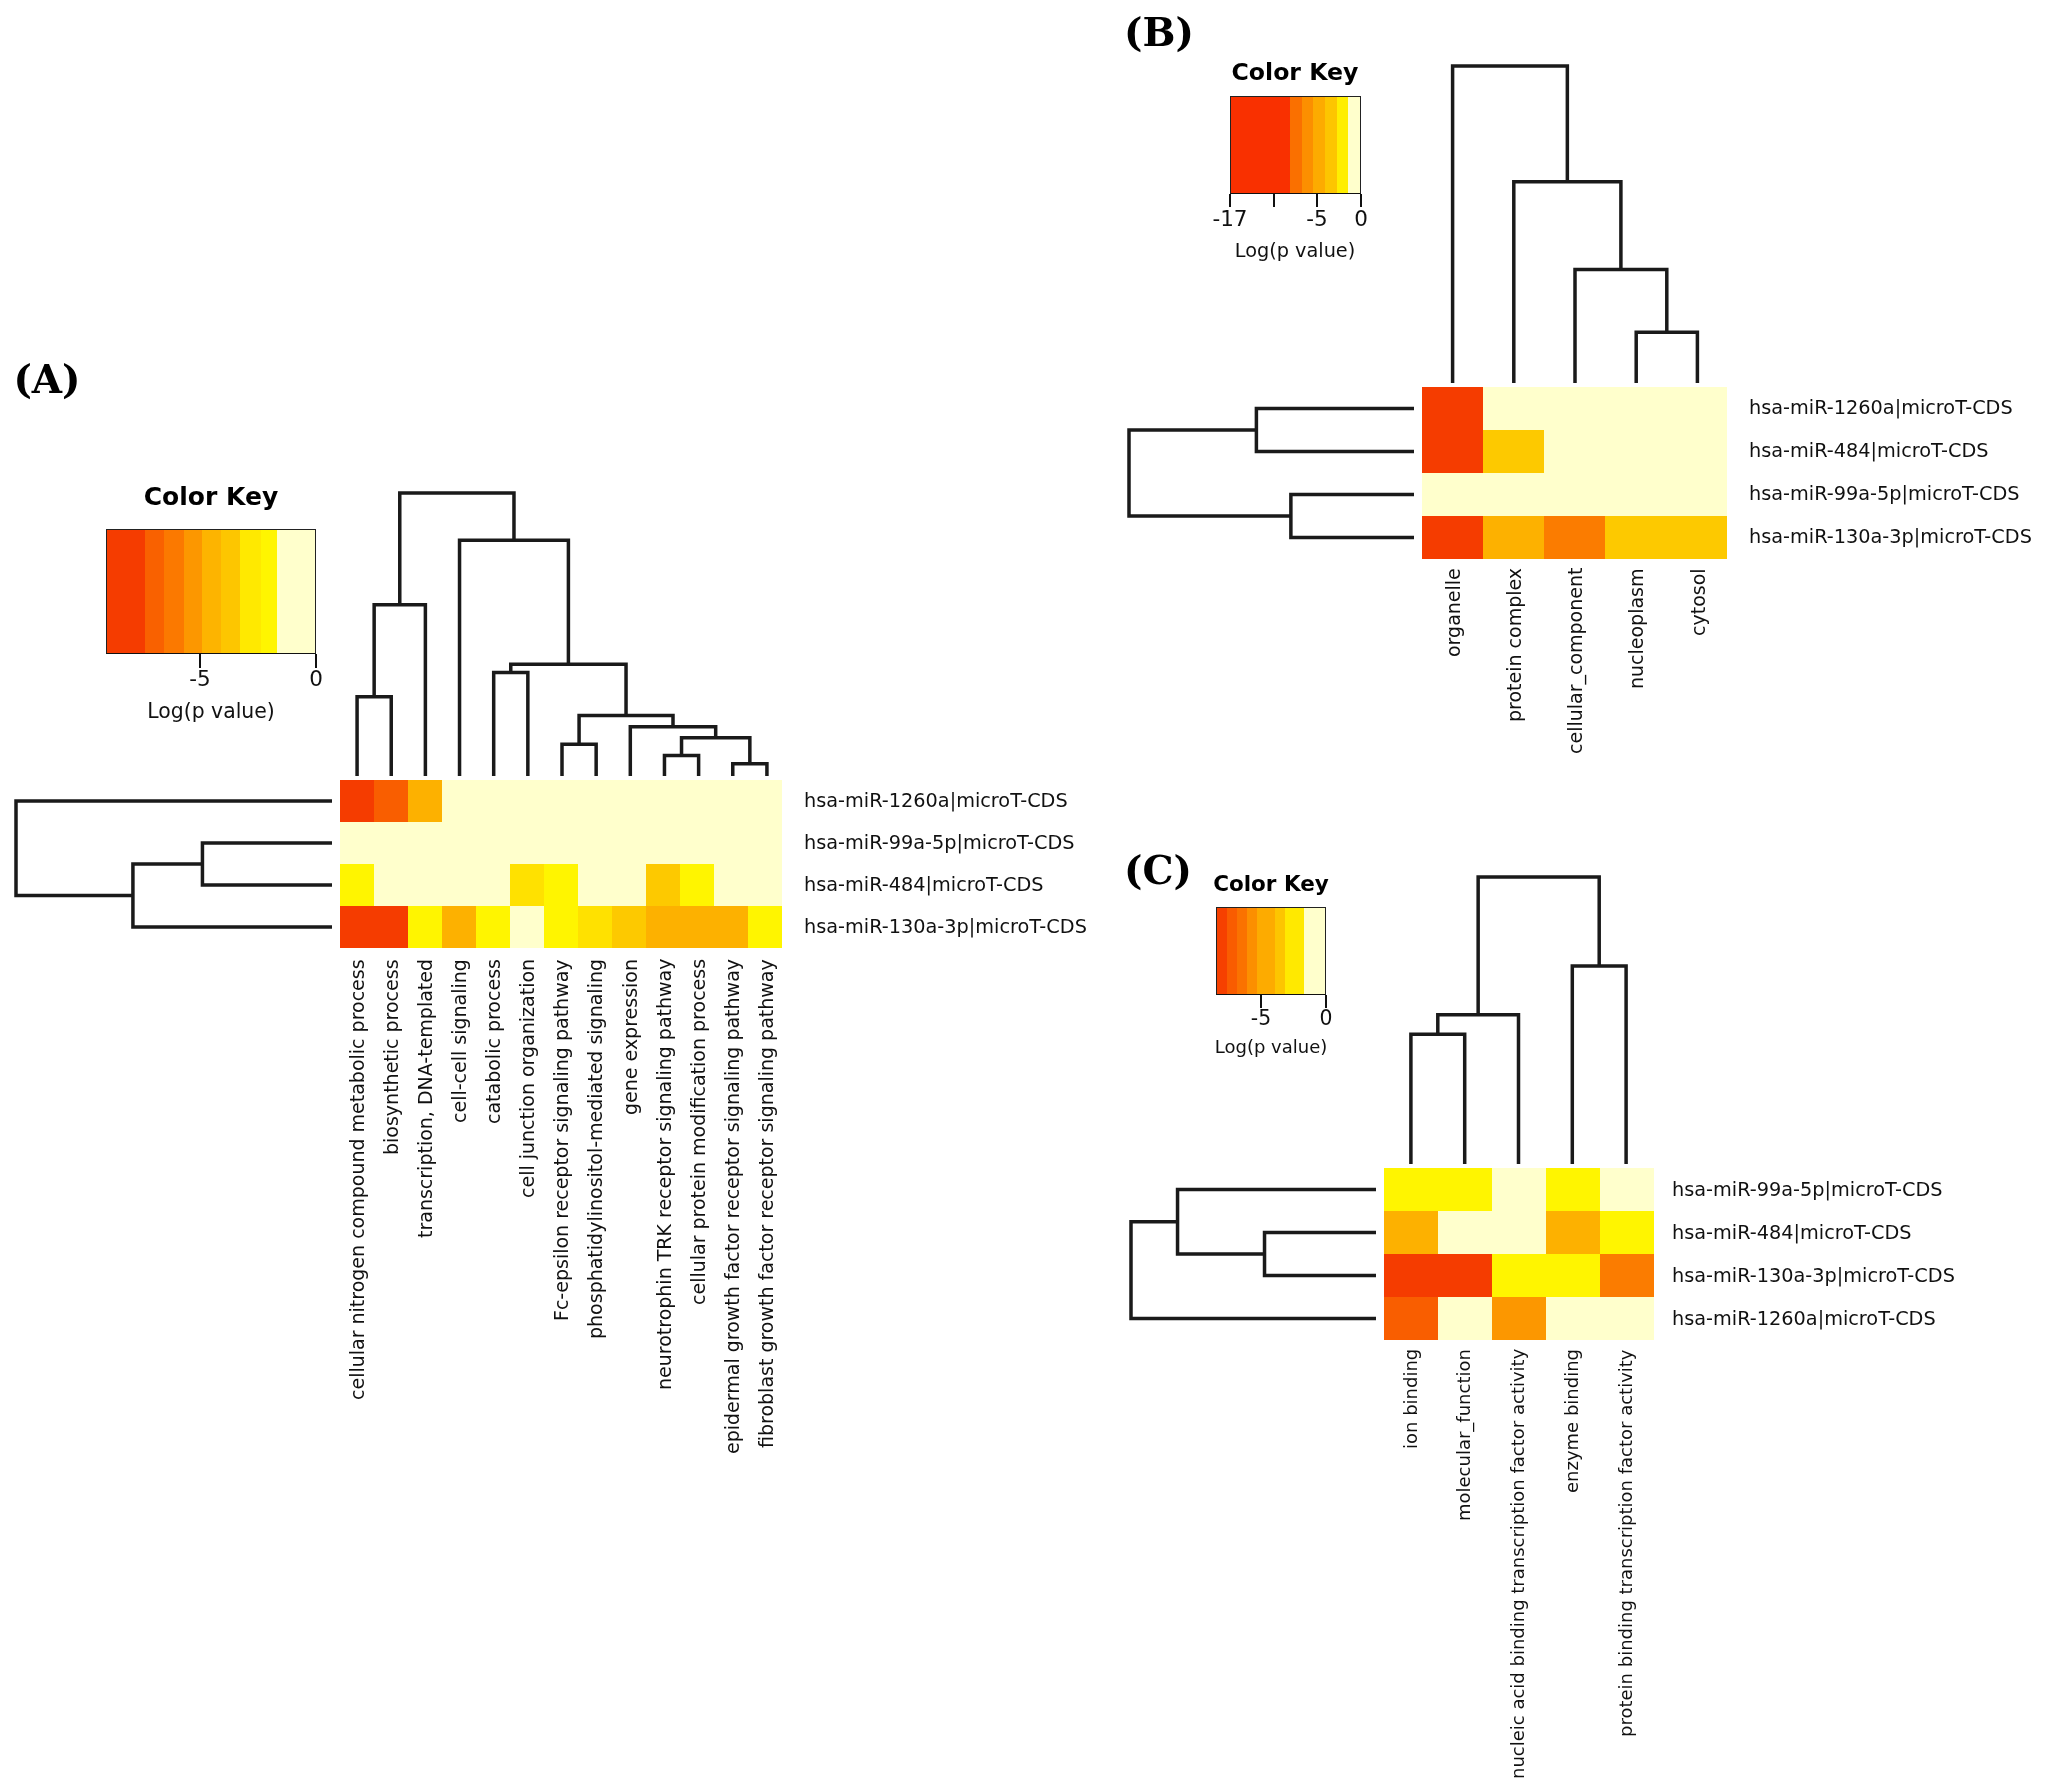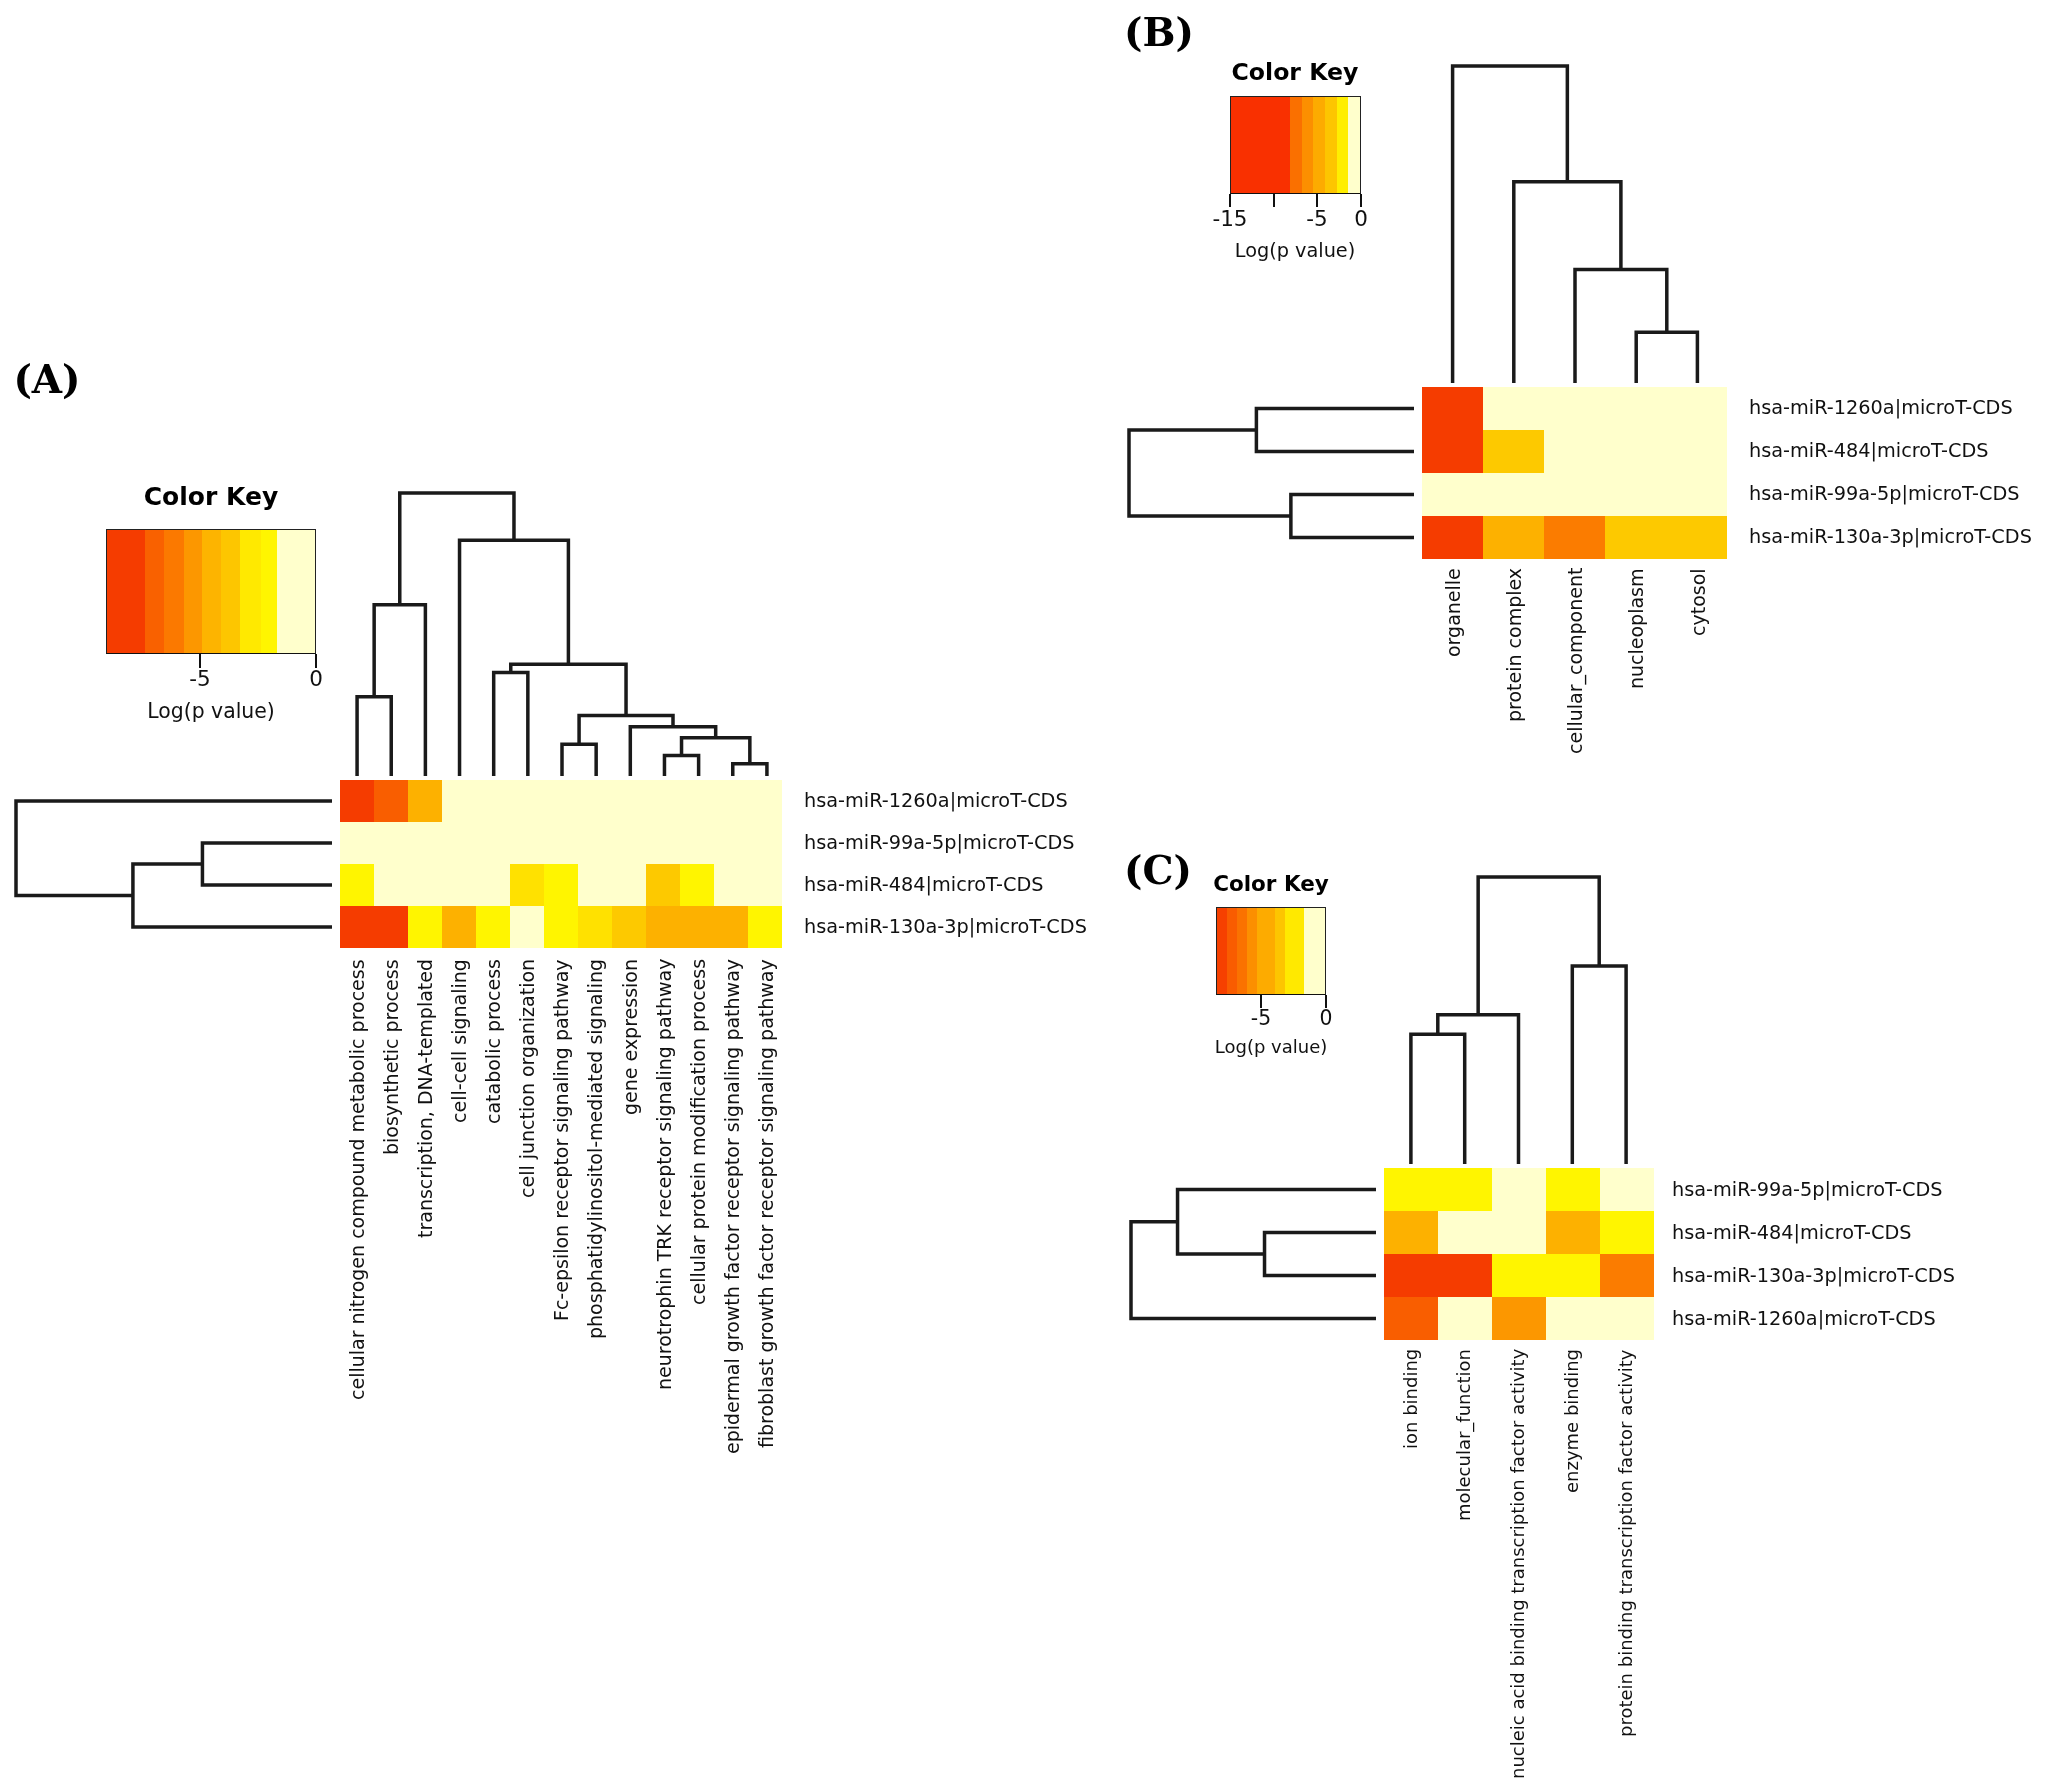--- a/index.html
+++ b/index.html
@@ -150,21 +150,21 @@
         <div class="ck-band" style="flex-grow: 0.455; background: rgb(249, 48, 0);"></div>
         <div class="ck-band" style="flex-grow: 0.094; background: rgb(250, 112, 0);"></div>
         <div class="ck-band" style="flex-grow: 0.089; background: rgb(252, 143, 0);"></div>
         <div class="ck-band" style="flex-grow: 0.089; background: rgb(253, 171, 0);"></div>
         <div class="ck-band" style="flex-grow: 0.094; background: rgb(253, 197, 0);"></div>
         <div class="ck-band" style="flex-grow: 0.089; background: rgb(255, 238, 0);"></div>
         <div class="ck-band" style="flex-grow: 0.09; background: rgb(255, 255, 204);"></div>
       </div>
     <div id="ckticks1">
         <div class="ck-tick" style="left: 1229px; top: 194px; height: 13px;"></div>
-        <div class="ck-ticklabel" style="left: 1187px; width: 86px; top: 206px; font-size: 21.5px;">-15</div>
+        <div class="ck-ticklabel" style="left: 1187px; width: 86px; top: 206px; font-size: 21.5px;">-17</div>
         <div class="ck-tick" style="left: 1273px; top: 194px; height: 13px;"></div>
         <div class="ck-tick" style="left: 1316px; top: 194px; height: 13px;"></div>
         <div class="ck-ticklabel" style="left: 1274px; width: 86px; top: 206px; font-size: 21.5px;">-5</div>
         <div class="ck-tick" style="left: 1360px; top: 194px; height: 13px;"></div>
         <div class="ck-ticklabel" style="left: 1318px; width: 86px; top: 206px; font-size: 21.5px;">0</div>
       </div>
     <div class="ck-axislabel" id="ckaxis1" style="left: 1134px; width: 322px; top: 239px; font-size: 19.3px;">Log(p value)</div>
     <svg class="dendro" id="coldendro1" viewBox="0 0 1000 1000" preserveAspectRatio="none" style="left: 1422px; top: 66px; width: 306px; height: 317px;">
         <path d="M 700 1000 L 700 840 L 900 840 L 900 1000" fill="none" stroke="#1a1a1a" stroke-width="3.5" vector-effect="non-scaling-stroke"></path>
         <path d="M 500 1000 L 500 642 L 800 642 L 800 840" fill="none" stroke="#1a1a1a" stroke-width="3.5" vector-effect="non-scaling-stroke"></path>

